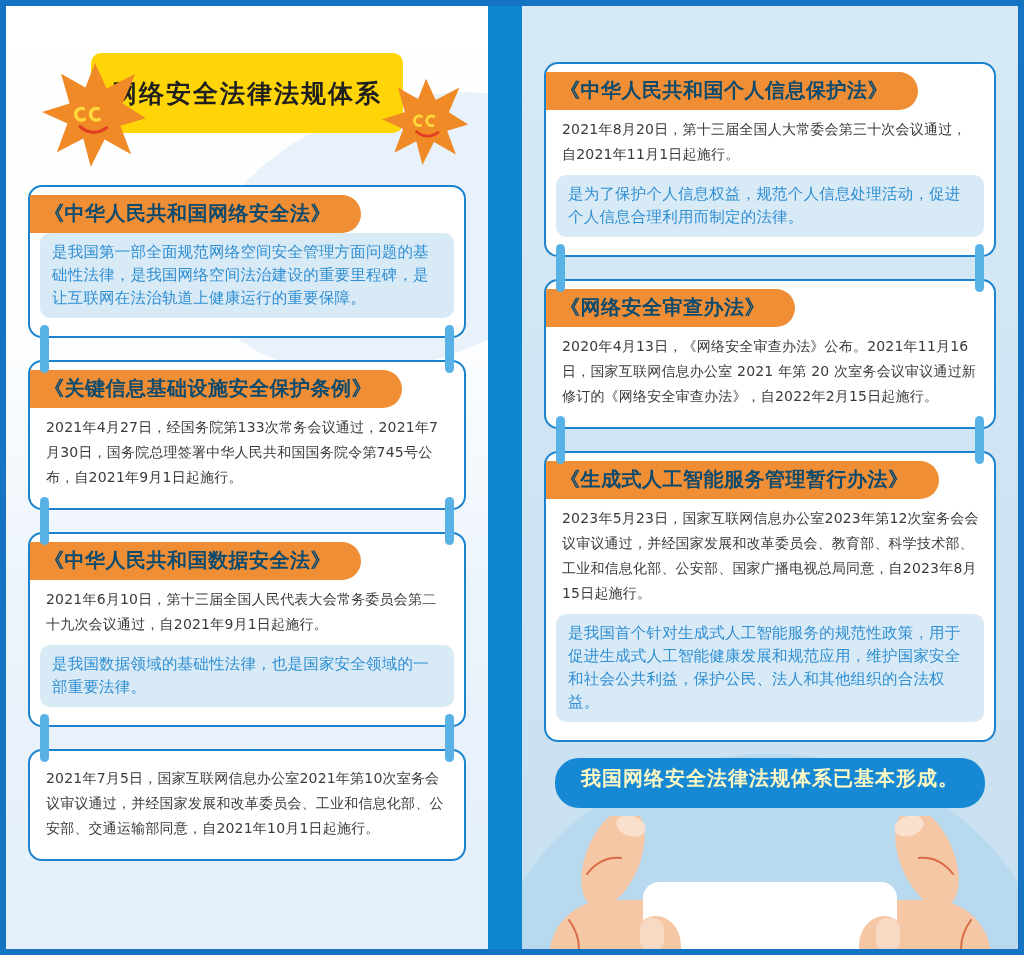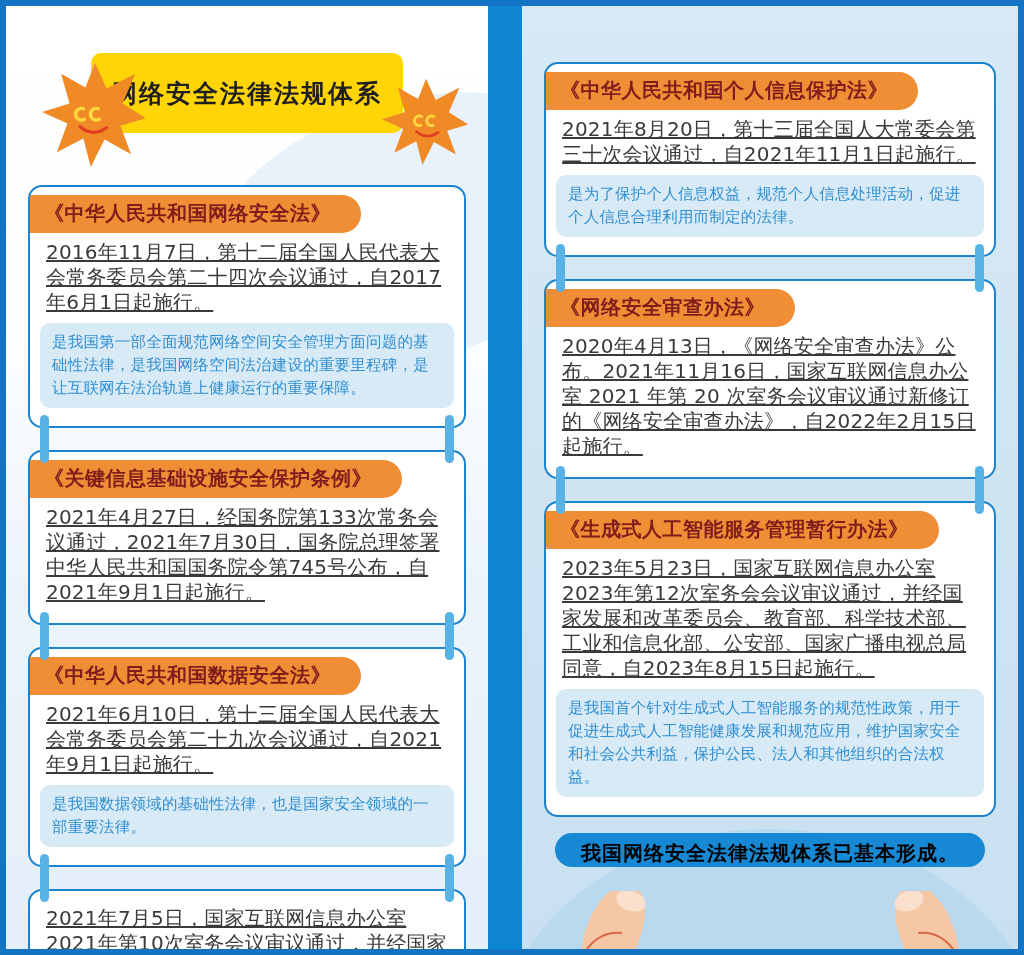--- a/index.html
+++ b/index.html
@@ -45,31 +45,30 @@
   .card{
     margin:0 22px;
     background:#ffffff;
     border:2px solid #1c84ce;
     border-radius:14px;
     padding:8px 0 10px;
     position:relative;
   }
   .pill{
     display:inline-block;
-    background:#f08e35;color:#7f1d1d;
+    background:#f08e35;color:#0c4a6e;
     font-weight:bold;font-size:20px;
     padding:5px 30px 6px 14px;
     border-radius:0 19px 19px 0;
     letter-spacing:0.5px;
   }
   .card-body{
     margin:7px 14px 8px 16px;
-    font-size:20px;line-height:25px;color:#3a3a3a;
+    font-size:14px;line-height:25px;color:#3a3a3a;
     letter-spacing:0.2px;
-    text-decoration:underline;
   }
   .card-note{
     margin:0 10px 8px;
     background:#d9eaf7;color:#2f8fd2;
     border-radius:10px;
     padding:8px 12px;
     font-size:15.5px;line-height:23px;
     letter-spacing:0.2px;
   }
   
@@ -83,23 +82,23 @@
   
   .finale{position:relative;margin-top:12px;height:250px;}
   .finale-circle{
     position:absolute;left:50%;top:-4px;transform:translateX(-50%);
     width:560px;height:480px;border-radius:50%;
     background:#b9d9ef;
   }
   .badge{
     position:relative;z-index:2;
     width:fit-content;margin:16px auto 0;
-    background:#1788d3;color:#000000;
+    background:#1788d3;color:#fef9c3;
     font-size:20px;font-weight:bold;letter-spacing:1px;
-    padding:7px 26px 0;border-radius:24px;
+    padding:7px 26px 16px;border-radius:24px;
   }
   .hands-wrap{
     position:absolute;left:50%;transform:translateX(-50%);
     top:58px;width:470px;height:200px;z-index:2;
   }
   .hands-wrap svg{display:block;}
 </style>
 </head>
 <body>
 
@@ -121,21 +120,20 @@
         <path d="M44,55 a5.5,5.5 0 1,1 1,-10" stroke="#ffd83d" stroke-width="3.2" fill="none" stroke-linecap="round"></path>
         <path d="M58,55 a5.5,5.5 0 1,1 1,-10" stroke="#ffd83d" stroke-width="3.2" fill="none" stroke-linecap="round"></path>
         <path d="M39,62 q12,10 25,1" stroke="#e03d22" stroke-width="3" fill="none" stroke-linecap="round"></path>
       </svg>
     </div>
 
     <section class="card">
       <div class="pill">
         <span>《中华人民共和国网络安全法》</span>
       </div>
-      <p class="card-body">2016年11月7日，第十二届全国人民代表大会常务委员会第二十四次会议通过，自2017年6月1日起施行。</p>
       <div class="card-note">是我国第一部全面规范网络空间安全管理方面问题的基础性法律，是我国网络空间法治建设的重要里程碑，是让互联网在法治轨道上健康运行的重要保障。</div>
     </section>
 
     <div class="link-row">
       <span class="link-bar lb-left"></span>
       <span class="link-bar lb-right"></span>
     </div>
 
     <section class="card">
       <div class="pill">

